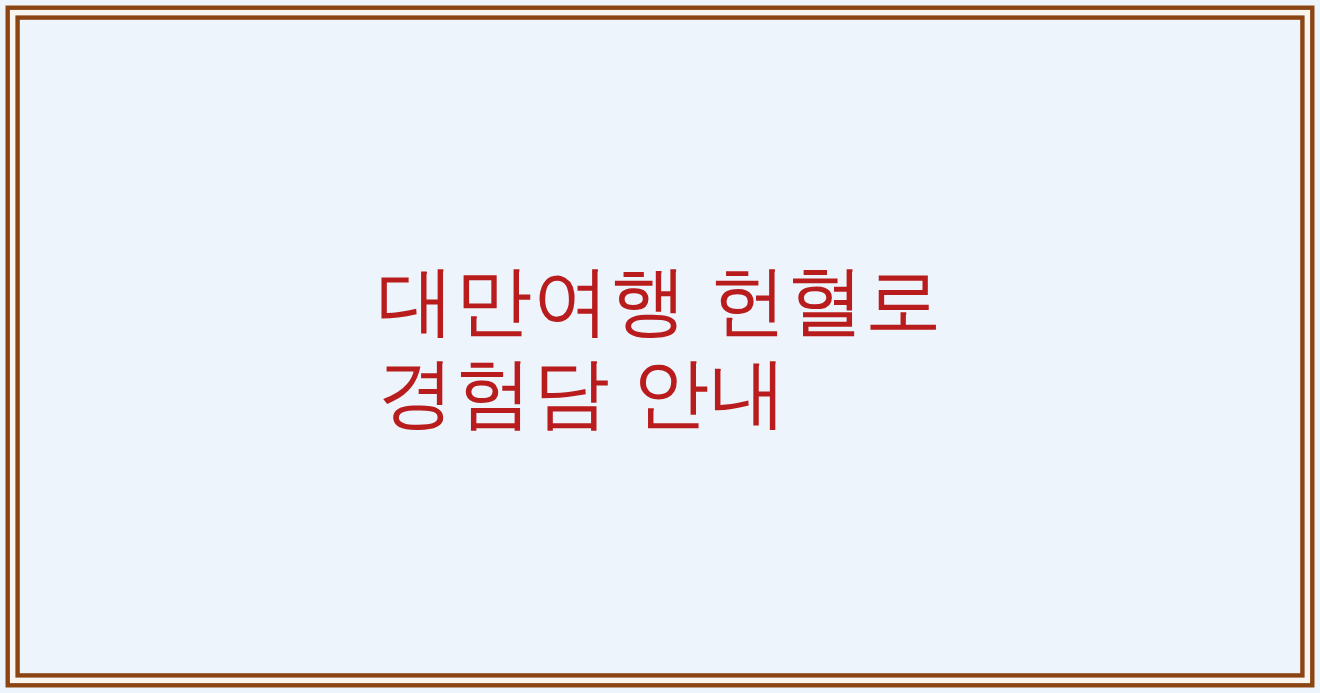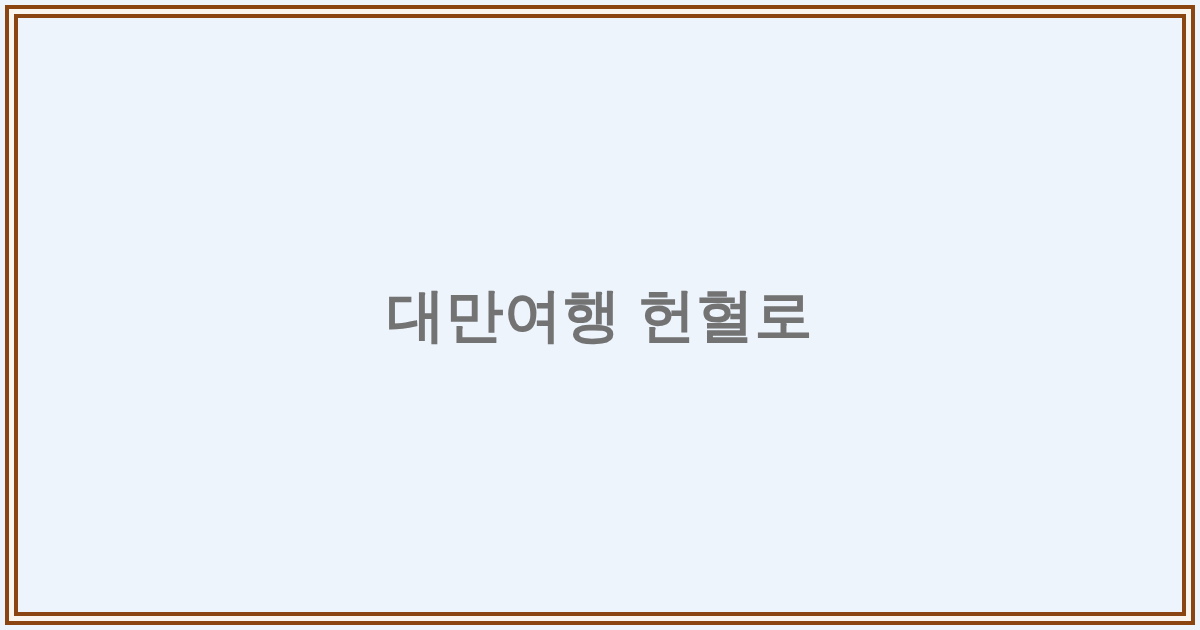--- a/index.html
+++ b/index.html
@@ -62,35 +62,36 @@
     align-items: center;
     justify-content: center;
   }
 
   .title-block {
     text-align: left;
   }
 
   .title-line {
     display: block;
-    font-size: 58px;
+    font-size: 70px;
     line-height: 84px;
-    font-weight: 700;
-    color: #737373;
+    font-weight: 400;
+    color: #b91c1c;
     letter-spacing: 0.5px;
     white-space: nowrap;
   }
 </style>
 </head>
 <body>
 
 <div class="banner">
 
   <div class="frame-outer"></div>
   <div class="frame-inner"></div>
 
   <div class="content">
     <div class="title-block">
       <span class="title-line">대만여행 헌혈로</span>
+      <span class="title-line">경험담 안내</span>
     </div>
   </div>
 
 </div>
 
 </body></html>

